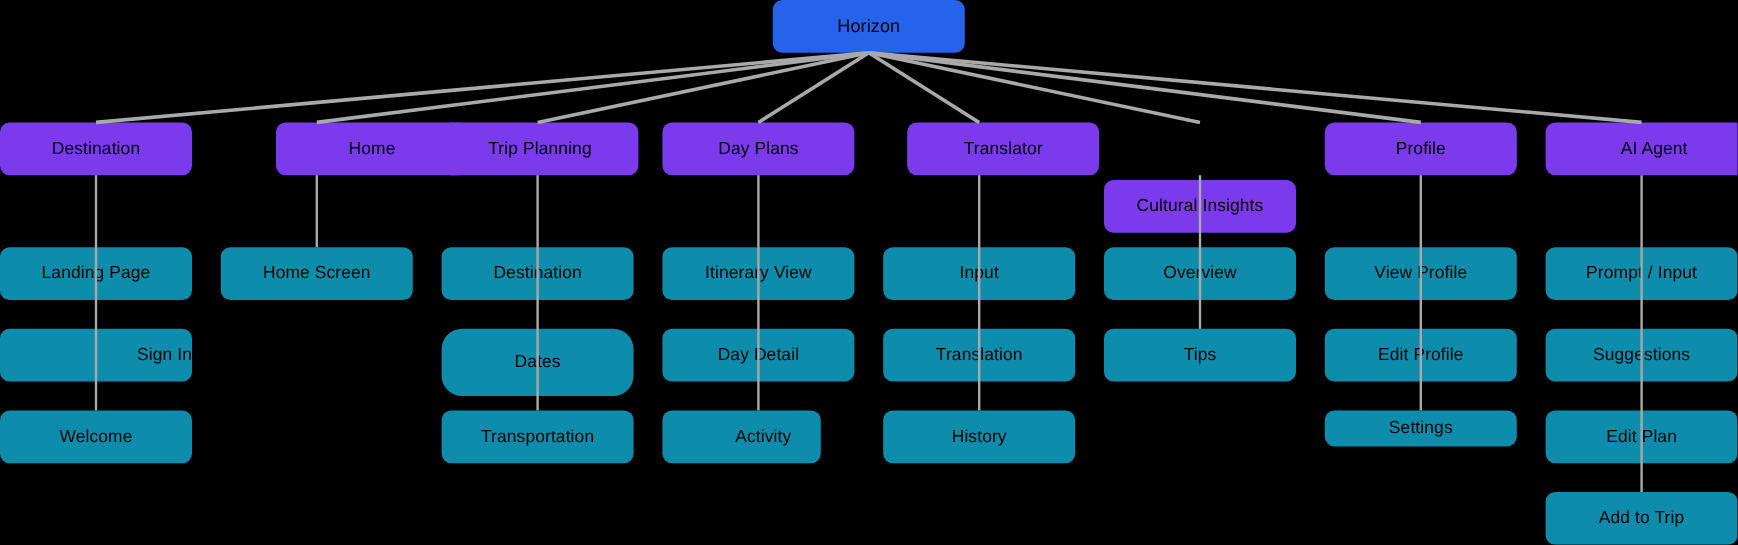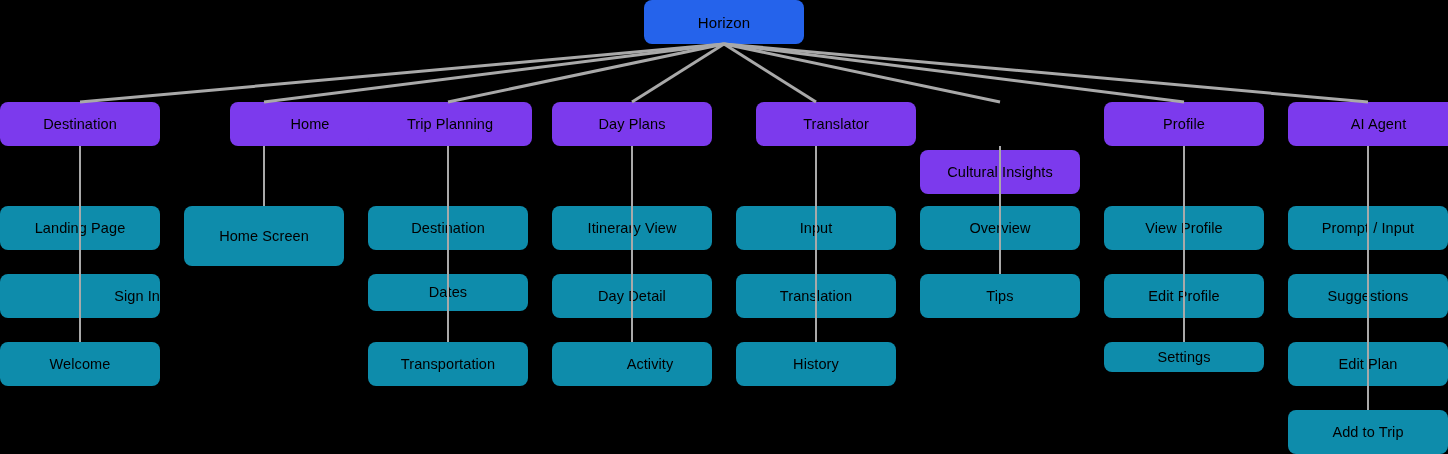--- a/index.html
+++ b/index.html
@@ -77,45 +77,45 @@
       </div>
       <div class="node leaf" style="left: 0px; top: 274px; width: 160px; height: 44px; justify-content: flex-end;">
         <span class="node-label">Sign In</span>
       </div>
       <div class="node leaf" style="left: 0px; top: 342px; width: 160px; height: 44px;">
         <span class="node-label">Welcome</span>
       </div>
       <div class="node cat" style="left: 184px; top: 102px; width: 160px; height: 44px; margin-left: 46px;">
         <span class="node-label">Home</span>
       </div>
-      <div class="node leaf" style="left: 184px; top: 206px; width: 160px; height: 60px;">
+      <div class="node leaf" style="left: 184px; top: 206px; width: 160px; height: 44px;">
         <span class="node-label">Home Screen</span>
       </div>
       <div class="node cat" style="left: 368px; top: 102px; width: 164px; height: 44px;">
         <span class="node-label">Trip Planning</span>
       </div>
       <div class="node leaf" style="left: 368px; top: 206px; width: 160px; height: 44px;">
         <span class="node-label">Destination</span>
       </div>
-      <div class="node leaf" style="left: 368px; top: 274px; width: 160px; height: 37px;">
+      <div class="node leaf" style="left: 368px; top: 274px; width: 160px; height: 56px; border-radius: 17px;">
         <span class="node-label">Dates</span>
       </div>
       <div class="node leaf" style="left: 368px; top: 342px; width: 160px; height: 44px;">
         <span class="node-label">Transportation</span>
       </div>
       <div class="node cat" style="left: 552px; top: 102px; width: 160px; height: 44px;">
         <span class="node-label">Day Plans</span>
       </div>
       <div class="node leaf" style="left: 552px; top: 206px; width: 160px; height: 44px;">
         <span class="node-label">Itinerary View</span>
       </div>
       <div class="node leaf" style="left: 552px; top: 274px; width: 160px; height: 44px;">
         <span class="node-label">Day Detail</span>
       </div>
-      <div class="node leaf" style="left: 552px; top: 342px; width: 160px; height: 44px; padding-left: 36px;">
+      <div class="node leaf" style="left: 552px; top: 342px; width: 132px; height: 44px; padding-left: 36px;">
         <span class="node-label">Activity</span>
       </div>
       <div class="node cat" style="left: 736px; top: 102px; width: 160px; height: 44px; margin-left: 20px;">
         <span class="node-label">Translator</span>
       </div>
       <div class="node leaf" style="left: 736px; top: 206px; width: 160px; height: 44px;">
         <span class="node-label">Input</span>
       </div>
       <div class="node leaf" style="left: 736px; top: 274px; width: 160px; height: 44px;">
         <span class="node-label">Translation</span>

